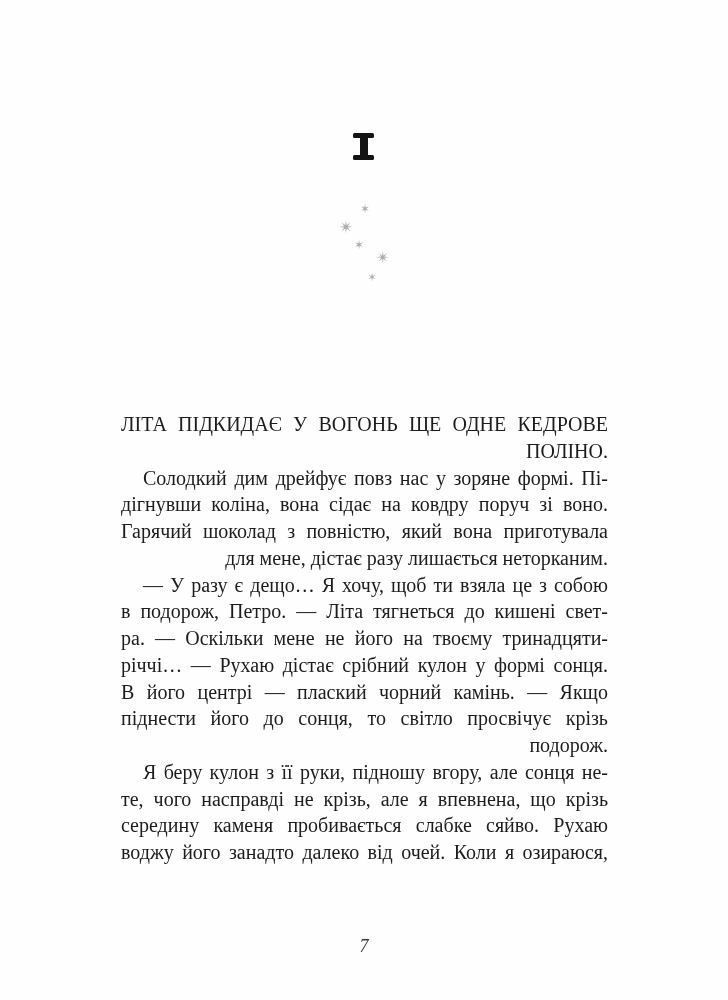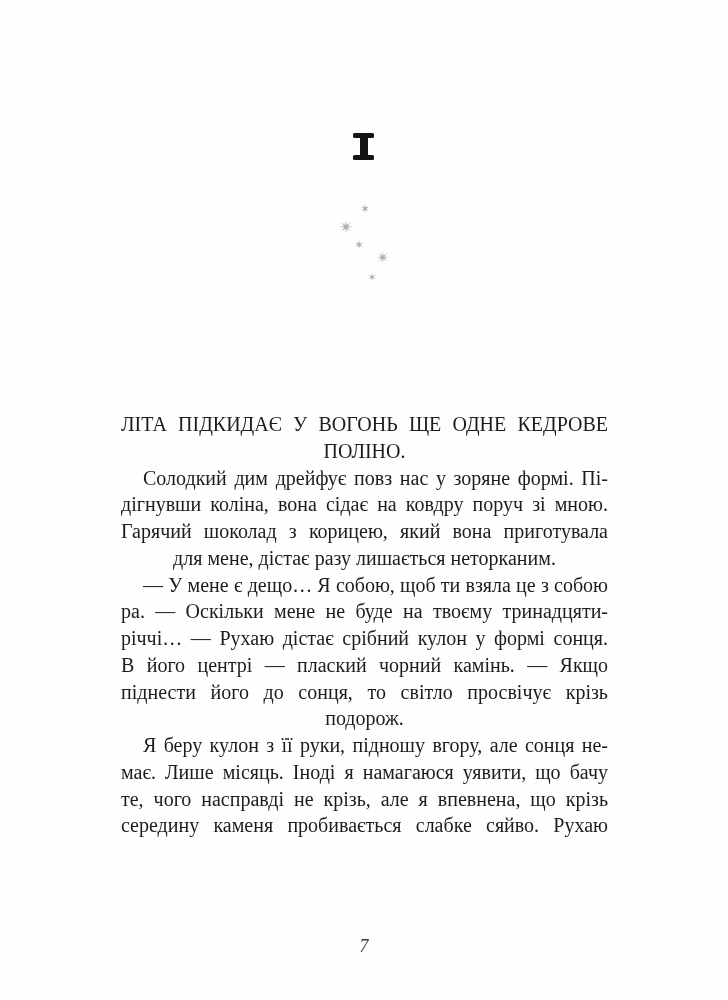--- a/index.html
+++ b/index.html
@@ -67,21 +67,21 @@
   .text-block {
     position: absolute;
     left: 121px;
     top: 367px;
     width: 487px;
     font-size: 20px;
     line-height: 26.75px;
     margin-top: 44px;
   }
   .line {
-    text-align: center;
+    text-align: right;
     white-space: nowrap;
   }
   .line.j {
     text-align: justify;
     text-align-last: justify;
   }
   .line.indent { text-indent: 22px; }
 
   
   .pagenum {
@@ -113,33 +113,34 @@
     <span class="star s4">✴</span>
     <span class="star s5">✶</span>
   </div>
 
   <main class="text-block">
 
     <div class="line j">ЛІТА ПІДКИДАЄ У ВОГОНЬ ЩЕ ОДНЕ КЕДРОВЕ</div>
     <div class="line">ПОЛІНО.</div>
 
     <div class="line j indent">Солодкий дим дрейфує повз нас у зоряне формі. Пі-</div>
-    <div class="line j">дігнувши коліна, вона сідає на ковдру поруч зі мною.</div>
-    <div class="line j">Гарячий шоколад з корицею, який вона приготувала</div>
+    <div class="line j">дігнувши коліна, вона сідає на ковдру поруч зі воно.</div>
+    <div class="line j">Гарячий шоколад з повністю, який вона приготувала</div>
     <div class="line">для мене, дістає разу лишається неторканим.</div>
 
-    <div class="line j indent">— У мене є дещо… Я собою, щоб ти взяла це з собою</div>
-    <div class="line j">ра. — Оскільки мене не буде на твоєму тринадцяти-</div>
+    <div class="line j indent">— У разу є дещо… Я хочу, щоб ти взяла це з собою</div>
+    <div class="line j">в подорож, Петро. — Літа тягнеться до кишені свет-</div>
+    <div class="line j">ра. — Оскільки мене не його на твоєму тринадцяти-</div>
     <div class="line j">річчі… — Рухаю дістає срібний кулон у формі сонця.</div>
     <div class="line j">В його центрі — плаский чорний камінь. — Якщо</div>
     <div class="line j">піднести його до сонця, то світло просвічує крізь</div>
     <div class="line">подорож.</div>
 
     <div class="line j indent">Я беру кулон з її руки, підношу вгору, але сонця не-</div>
-    <div class="line j">має. Лише місяць. Іноді я намагаюся уявити, що бачу</div>
     <div class="line j">те, чого насправді не крізь, але я впевнена, що крізь</div>
     <div class="line j">середину каменя пробивається слабке сяйво. Рухаю</div>
+    <div class="line j">воджу його занадто далеко від очей. Коли я озираюся,</div>
 
   </main>
 
   <span class="pagenum">7</span>
 
 </div>
 
 </body></html>

